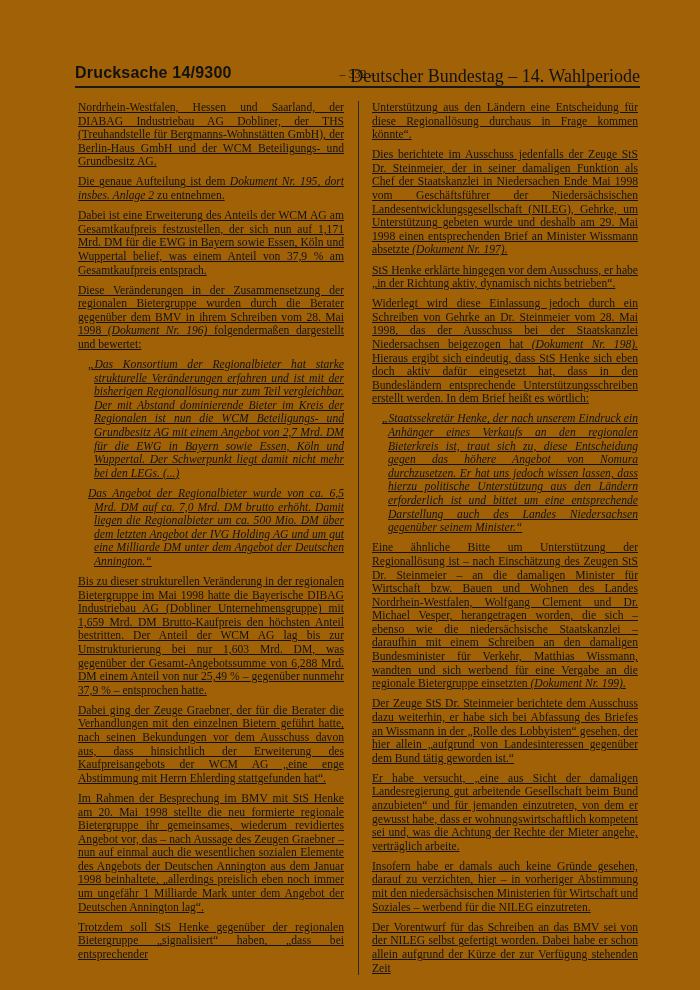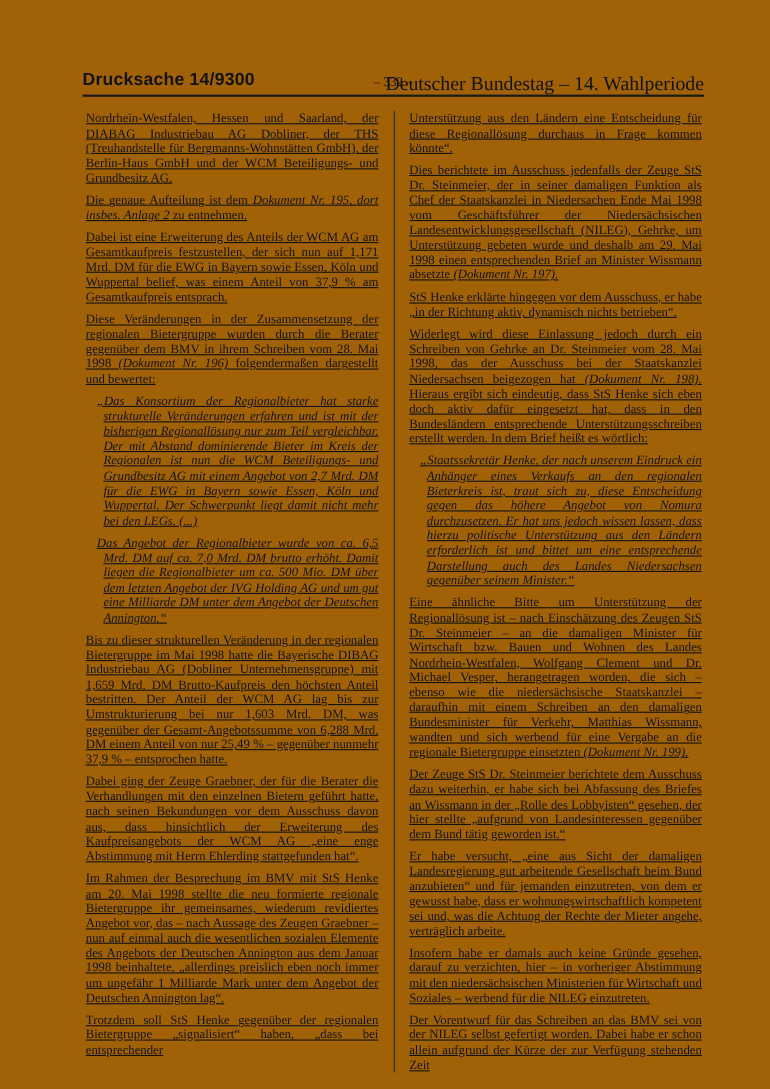--- a/index.html
+++ b/index.html
@@ -51,20 +51,20 @@
         <div class="para"><span>Trotzdem soll StS Henke gegenüber der regionalen Bietergruppe „signalisiert“ haben, „dass bei entsprechender</span></div>
       </div>
     <div class="divider"></div>
     <div class="col" id="col-right">
         <div class="para"><span>Unterstützung aus den Ländern eine Entscheidung für diese Regionallösung durchaus in Frage kommen könnte“.</span></div>
         <div class="para"><span>Dies berichtete im Ausschuss jedenfalls der Zeuge StS Dr. Steinmeier, der in seiner damaligen Funktion als Chef der Staatskanzlei in Niedersachen Ende Mai 1998 vom Geschäftsführer der Niedersächsischen Landesentwicklungsgesellschaft (NILEG), Gehrke, um Unterstützung gebeten wurde und deshalb am 29. Mai 1998 einen entsprechenden Brief an Minister Wissmann absetzte </span><span class="it">(Dokument Nr. 197).</span></div>
         <div class="para"><span>StS Henke erklärte hingegen vor dem Ausschuss, er habe „in der Richtung aktiv, dynamisch nichts betrieben“.</span></div>
         <div class="para"><span>Widerlegt wird diese Einlassung jedoch durch ein Schreiben von Gehrke an Dr. Steinmeier vom 28. Mai 1998, das der Ausschuss bei der Staatskanzlei Niedersachsen beigezogen hat </span><span class="it">(Dokument Nr. 198).</span><span> Hieraus ergibt sich eindeutig, dass StS Henke sich eben doch aktiv dafür eingesetzt hat, dass in den Bundesländern entsprechende Unterstützungsschreiben erstellt werden. In dem Brief heißt es wörtlich:</span></div>
         <div class="para quote"><span class="it">„Staatssekretär Henke, der nach unserem Eindruck ein Anhänger eines Verkaufs an den regionalen Bieterkreis ist, traut sich zu, diese Entscheidung gegen das höhere Angebot von Nomura durchzusetzen. Er hat uns jedoch wissen lassen, dass hierzu politische Unterstützung aus den Ländern erforderlich ist und bittet um eine entsprechende Darstellung auch des Landes Niedersachsen gegenüber seinem Minister.“</span></div>
         <div class="para"><span>Eine ähnliche Bitte um Unterstützung der Regionallösung ist – nach Einschätzung des Zeugen StS Dr. Steinmeier – an die damaligen Minister für Wirtschaft bzw. Bauen und Wohnen des Landes Nordrhein-Westfalen, Wolfgang Clement und Dr. Michael Vesper, herangetragen worden, die sich – ebenso wie die niedersächsische Staatskanzlei – daraufhin mit einem Schreiben an den damaligen Bundesminister für Verkehr, Matthias Wissmann, wandten und sich werbend für eine Vergabe an die regionale Bietergruppe einsetzten </span><span class="it">(Dokument Nr. 199).</span></div>
-        <div class="para"><span>Der Zeuge StS Dr. Steinmeier berichtete dem Ausschuss dazu weiterhin, er habe sich bei Abfassung des Briefes an Wissmann in der „Rolle des Lobbyisten“ gesehen, der hier stellte „aufgrund von Landesinteressen gegenüber dem Bund tätig geworden ist.“</span></div>
+        <div class="para"><span>Der Zeuge StS Dr. Steinmeier berichtete dem Ausschuss dazu weiterhin, er habe sich bei Abfassung des Briefes an Wissmann in der „Rolle des Lobbyisten“ gesehen, der hier allein „aufgrund von Landesinteressen gegenüber dem Bund tätig geworden ist.“</span></div>
         <div class="para"><span>Er habe versucht, „eine aus Sicht der damaligen Landesregierung gut arbeitende Gesellschaft beim Bund anzubieten“ und für jemanden einzutreten, von dem er gewusst habe, dass er wohnungswirtschaftlich kompetent sei und, was die Achtung der Rechte der Mieter angehe, verträglich arbeite.</span></div>
         <div class="para"><span>Insofern habe er damals auch keine Gründe gesehen, darauf zu verzichten, hier – in vorheriger Abstimmung mit den niedersächsischen Ministerien für Wirtschaft und Soziales – werbend für die NILEG einzutreten.</span></div>
         <div class="para"><span>Der Vorentwurf für das Schreiben an das BMV sei von der NILEG selbst gefertigt worden. Dabei habe er schon allein aufgrund der Kürze der zur Verfügung stehenden Zeit</span></div>
       </div>
   </div>
 
 </div>
 
 </body></html>

